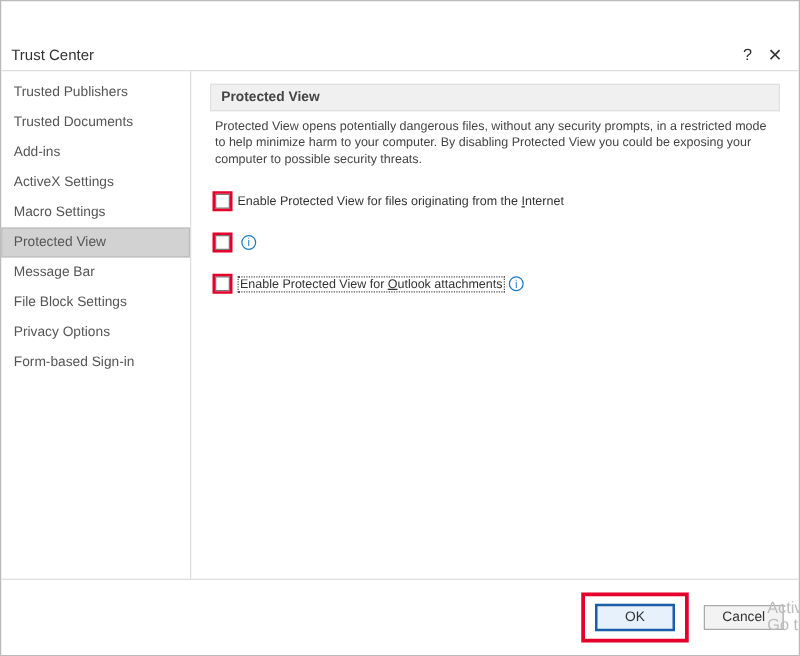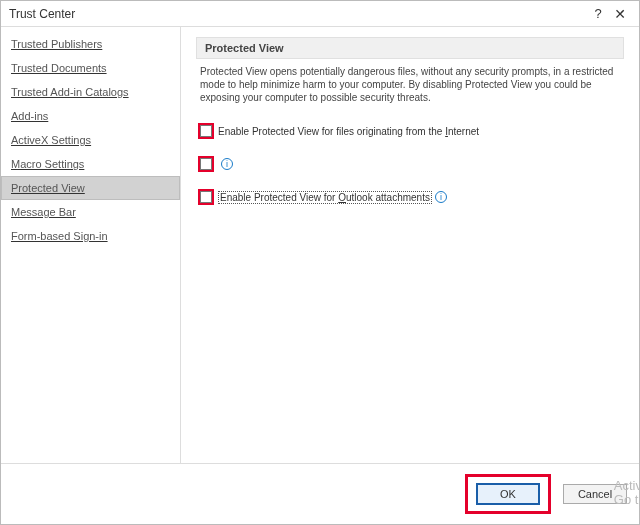--- a/index.html
+++ b/index.html
@@ -7,26 +7,26 @@
       font-family: "Segoe UI", Tahoma, sans-serif;
       font-size: 11px;
       color: #333;
       background: #fff;
       width: 640px;
       height: 525px;
       overflow: hidden;
       position: relative;
     }
     .window { width: 640px; height: 525px; border: 1px solid #bbb; display: flex; flex-direction: column; }
-    .titlebar { display: flex; align-items: center; padding: 4px 8px; height: 26px; border-bottom: 1px solid #ddd; }
+    .titlebar { display: flex; align-items: center; padding: 4px 8px; height: 26px; border-bottom: 1px solid #ddd; margin-top: 30px; }
     .titlebar .title { flex: 1; font-size: 12px; }
     .titlebar .help { width: 22px; text-align: center; font-size: 13px; cursor: pointer; }
     .titlebar .close { width: 22px; text-align: center; font-size: 14px; cursor: pointer; }
     .body { display: flex; flex: 1; min-height: 0; }
-    .sidebar { width: 180px; border-right: 1px solid #ddd; padding-top: 5px; text-decoration: underline; }
+    .sidebar { width: 152px; border-right: 1px solid #ddd; padding-top: 5px; }
     .sidebar-item {
       padding: 5px 10px;
       color: #555;
       cursor: pointer;
       font-size: 11px;
       line-height: 14px;
     }
     .sidebar-item.selected { background: #d2d2d2; border: 1px solid #bdbdbd; padding: 4px 9px; }
     .main { flex: 1; padding: 10px 15px; overflow: auto; }
     .group-header {
@@ -99,26 +99,27 @@
   <div class="titlebar">
     <div class="title">Trust Center</div>
     <div class="help">?</div>
     <div class="close">✕</div>
   </div>
 
   <div class="body">
     <div class="sidebar">
       <div class="sidebar-item">Trusted Publishers</div>
       <div class="sidebar-item">Trusted Documents</div>
-      <div class="sidebar-item">Trusted Add-in Catalogs</div>
       <div class="sidebar-item">Add-ins</div>
       <div class="sidebar-item">ActiveX Settings</div>
       <div class="sidebar-item">Macro Settings</div>
       <div class="sidebar-item selected">Protected View</div>
       <div class="sidebar-item">Message Bar</div>
+      <div class="sidebar-item">File Block Settings</div>
+      <div class="sidebar-item">Privacy Options</div>
       <div class="sidebar-item">Form-based Sign-in</div>
     </div>
 
     <div class="main">
       <div class="group-header">Protected View</div>
       <div class="desc">Protected View opens potentially dangerous files, without any security prompts, in a restricted mode to help minimize harm to your computer. By disabling Protected View you could be exposing your computer to possible security threats.</div>
 
       <div class="opt-row">
         <div class="checkbox hl-red"></div>
         <div class="opt-label"><span>Enable Protected View for files originating from the </span><span class="u">I</span><span>nternet</span></div>

